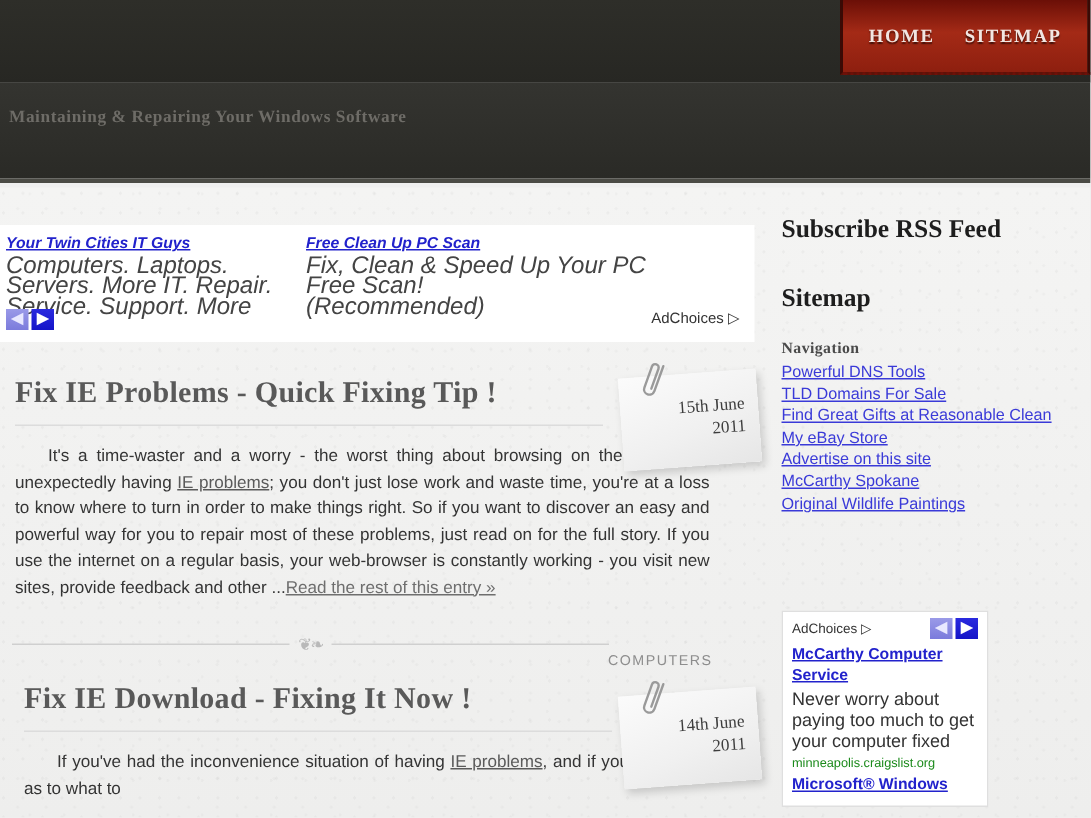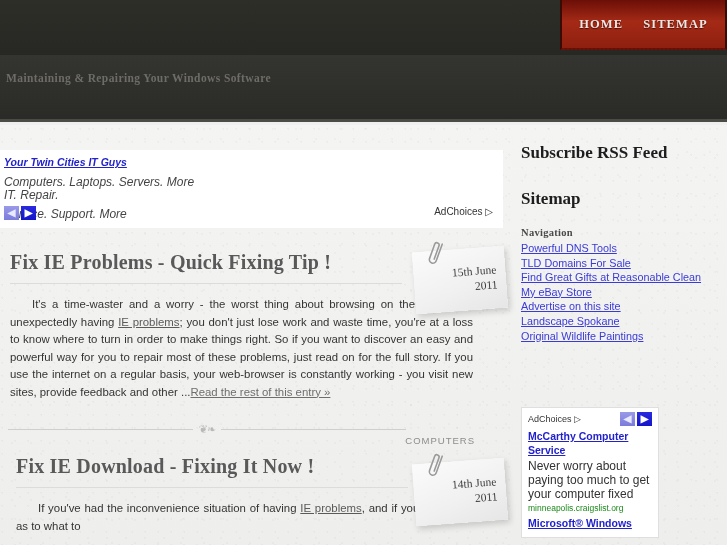--- a/index.html
+++ b/index.html
@@ -80,21 +80,21 @@
     padding:2px 6px 0 4px;
   }
   .adrow{ display:flex; }
   .adcell{ width:200px; padding-right:6px;font-style:italic; }
   .adcell.right{ width:240px; }
   .adtitle{
     color:#2222cc; font-size:10.5px; font-weight:bold;
     text-decoration:underline; line-height:14px; display:inline-block;
   }
   .adtxt{
-    color:#444; font-size:12px; line-height:13px; margin-top:6px;
+    color:#444; font-size:16px; line-height:13px; margin-top:1px;
   }
   .arrows{ position:absolute; left:4px; top:56px; display:flex; gap:2px; }
   .arrbox{
     width:15px;height:14px; display:flex;align-items:center;justify-content:center;
     color:#fff;font-size:10px;line-height:10px;font-weight:bold;
   }
   .arrbox.prev{ background:linear-gradient(180deg,#9a9ae8,#7b7bdc); color:#e8e8ff;}
   .arrbox.next{ background:linear-gradient(180deg,#2a2adf,#1414c8);}
   .adchoices{
     position:absolute; right:10px; top:56px;
@@ -198,20 +198,25 @@
 
   <div id="main">
 
     <div id="topad">
       <div class="adrow">
         <div class="adcell">
           <a class="adtitle" href="#">Your Twin Cities IT Guys</a>
           <div class="adtxt">Computers. Laptops. Servers. More IT. Repair.</div>
           <div class="adtxt">Service. Support. More</div>
         </div>
+        <div class="adcell right">
+          <a class="adtitle" href="#">Free Clean Up PC Scan</a>
+          <div class="adtxt">Fix, Clean &amp; Speed Up Your PC Free Scan!</div>
+          <div class="adtxt">(Recommended)</div>
+        </div>
       </div>
       <div class="arrows">
         <div class="arrbox prev">◀</div>
         <div class="arrbox next">▶</div>
       </div>
       <div class="adchoices">
         <span>AdChoices</span>
         <span>▷</span>
       </div>
     </div>
@@ -263,21 +268,21 @@
     <div class="sbhead">Subscribe RSS Feed</div>
     <div class="sbhead" style="margin-bottom:18px;">Sitemap</div>
 
     <div class="navlabel">Navigation</div>
     <div class="navlist">
       <a href="#">Powerful DNS Tools</a>
       <a href="#">TLD Domains For Sale</a>
       <a href="#">Find Great Gifts at Reasonable Clean</a>
       <a href="#">My eBay Store</a>
       <a href="#">Advertise on this site</a>
-      <a href="#">Landscape Spokane</a>
+      <a href="#">McCarthy Spokane</a>
       <a href="#">Original Wildlife Paintings</a>
     </div>
   </div>
 
   <div id="sidead">
     <div class="sa-top">
       <div class="sa-ac">
         <span>AdChoices</span>
         <span>▷</span>
       </div>

